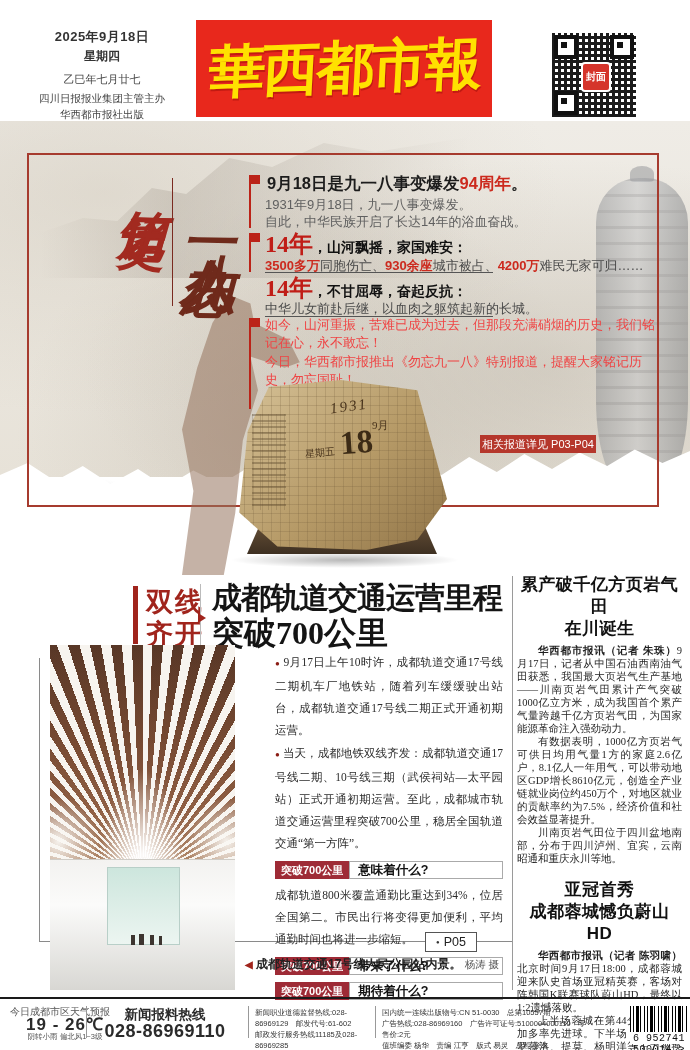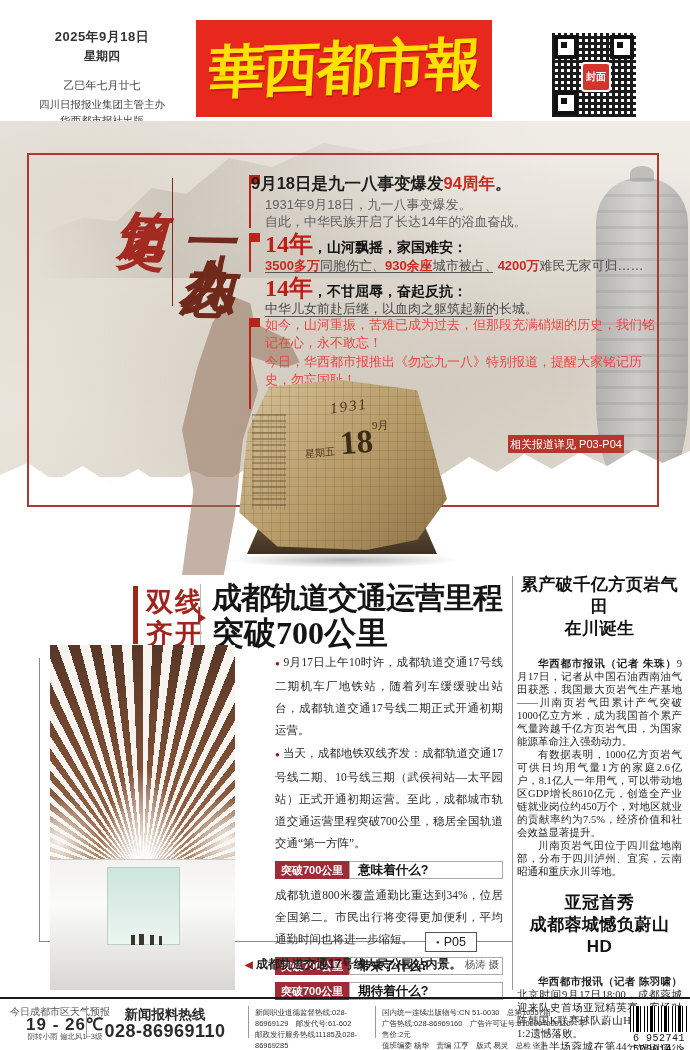--- a/index.html
+++ b/index.html
@@ -4,21 +4,21 @@
 <style>
   html,body{margin:0;padding:0;background:#fff}
   #stage{position:relative;width:690px;height:1050px;background:#fff;overflow:hidden;
          font-family:"Liberation Serif","DejaVu Serif",serif;color:#222}
   .abs{position:absolute}
 
   
   .hdr-left{left:18px;top:28px;width:168px;text-align:center;font-family:"Liberation Sans","DejaVu Sans",sans-serif;color:#333}
   .hdr-date{font-size:13px;font-weight:bold;letter-spacing:.5px}
   .hdr-week{font-size:12px;font-weight:bold;margin-top:2px}
-  .hdr-lunar{font-size:11px;margin-top:13px;color:#444}
+  .hdr-lunar{font-size:11px;margin-top:7px;color:#444}
   .hdr-org{font-size:10.5px;margin-top:5px;color:#444}
   .hdr-org2{font-size:10.5px;margin-top:2px;color:#444}
   .hdr-pages{font-size:12px;font-weight:bold;margin-top:5px}
   .masthead{left:196px;top:20px;width:296px;height:97px;background:#e8281c;display:flex;align-items:center;justify-content:center}
   .masthead span{font-size:57px;font-weight:bold;color:#ffe100;letter-spacing:-3px;
       transform:skew(-5deg) rotate(-2deg);font-family:"Liberation Serif",serif;text-shadow:1px 2px 0 rgba(120,0,0,.35);white-space:nowrap}
   .qr{left:552px;top:33px;width:84px;height:84px;background:#fff;
       background-image:repeating-linear-gradient(0deg,#1b1b1b 0 3px,transparent 3px 6px),
                        repeating-linear-gradient(90deg,#1b1b1b 0 3px,transparent 3px 6px)}
   .qr .fdr{position:absolute;width:16px;height:16px;border:4px solid #111;background:#fff}
@@ -50,21 +50,21 @@
   .frame{left:27px;top:153px;width:628px;height:350px;border:2px solid #a63b2e}
   .soldier{left:125px;top:295px;width:190px;height:280px;background:rgba(150,115,92,.55);
      clip-path:polygon(55% 0,66% 3%,68% 10%,86% 16%,92% 24%,84% 26%,66% 22%,70% 34%,62% 52%,58% 78%,52% 100%,30% 100%,36% 70%,30% 48%,38% 26%,46% 10%)}
   .cal-left{left:116px;top:172px;height:210px;writing-mode:vertical-rl;font-size:48px;line-height:1;
      color:#a22a20;font-weight:bold;letter-spacing:4px;transform:rotate(2deg);font-style:italic}
   .cal-div{left:172px;top:178px;width:1px;height:128px;background:#7a2a20}
   .cal-main{left:180px;top:220px;height:250px;writing-mode:vertical-rl;font-size:53px;line-height:1;
      color:#6f2a1b;font-weight:bold;letter-spacing:-2px;transform:rotate(1deg);font-style:italic}
   .flag{width:11px;height:9px;background:#bb2318}
   .flag::after{content:"";position:absolute;left:0;top:9px;width:2px;background:#bb2318;height:var(--pole)}
-  .bn-lead{left:251px;top:173px;font-size:16.5px;font-weight:bold;color:#1c1c1c;font-family:"Liberation Sans",sans-serif}
+  .bn-lead{left:267px;top:173px;font-size:16.5px;font-weight:bold;color:#1c1c1c;font-family:"Liberation Sans",sans-serif}
   .bn-lead .red{color:#cc2a1e}
   .bn-sub{left:265px;font-size:13px;color:#606060;font-family:"Liberation Sans",sans-serif}
   .bn-block{left:265px;width:228px;border-bottom:1px solid #555;padding-bottom:12px;white-space:nowrap}
   .bn-num{font-size:24px;font-weight:bold;color:#c01d17;font-family:"Liberation Serif",serif}
   .bn-btitle{font-size:14px;font-weight:bold;color:#111;font-family:"Liberation Sans",sans-serif}
   .bn-line{left:265px;font-size:13px;color:#4a4a4a;font-family:"Liberation Sans",sans-serif;white-space:nowrap}
   .bn-line .red{color:#cc2a1e;font-weight:bold}
   .bn-close{left:265px;width:394px;font-size:13px;color:#ef4444;line-height:17.5px;font-family:Liberation Serif, serif}
   .monument{left:235px;top:380px;width:212px;height:170px;
      background:repeating-linear-gradient(0deg,rgba(110,88,55,.22) 0 1px,rgba(0,0,0,0) 1px 9px),
@@ -75,21 +75,21 @@
      clip-path:polygon(6% 0,94% 0,100% 100%,0 100%)}
   .mon-shadow{left:230px;top:552px;width:230px;height:16px;
      background:radial-gradient(ellipse at 50% 50%,rgba(0,0,0,.28),rgba(0,0,0,0) 70%)}
   .mon-year{left:330px;top:398px;font-size:15px;font-style:italic;color:#4a351d;transform:rotate(-8deg);letter-spacing:2px}
   .mon-month{left:372px;top:418px;font-size:11px;color:#4a351d}
   .mon-day{left:340px;top:424px;font-size:33px;font-weight:bold;color:#3c2b16;transform:rotate(-4deg)}
   .mon-week{left:305px;top:446px;font-size:10px;color:#4a351d;transform:rotate(-6deg)}
   .mon-script{left:252px;top:414px;width:34px;height:96px;opacity:.6;
      background:repeating-linear-gradient(180deg,rgba(70,52,28,.55) 0 2px,rgba(0,0,0,0) 2px 6px),
                 repeating-linear-gradient(90deg,rgba(70,52,28,.3) 0 1px,rgba(0,0,0,0) 1px 8px)}
-  .related{left:508px;top:435px;width:116px;height:18px;background:#b5372c;color:#fff;font-size:11px;
+  .related{left:480px;top:435px;width:116px;height:18px;background:#b5372c;color:#fff;font-size:11px;
      display:flex;align-items:center;justify-content:center;font-family:"Liberation Sans",sans-serif}
 
   
   .kick-bar{left:133px;top:586px;width:5px;height:58px;background:#a0241c}
   .kick-t{left:146px;font-size:27px;font-weight:bold;color:#a0241c;letter-spacing:2px;font-family:"Liberation Serif",serif}
   .kick-div{left:200px;top:584px;width:1px;height:64px;background:#bbb}
   .pointer{left:198px;top:613px;width:0;height:0;border-left:8px solid #a0241c;border-top:5px solid transparent;border-bottom:5px solid transparent}
   .head1{left:212px;top:578px;font-size:30px;font-weight:bold;color:#141414;letter-spacing:-1px;white-space:nowrap}
   .head2{left:212px;top:612px;font-size:32px;font-weight:bold;color:#141414;letter-spacing:0}
   .rule-v-left{left:39px;top:658px;width:1px;height:284px;background:#8a8a8a}
@@ -117,21 +117,21 @@
   .qrow{display:flex;align-items:stretch;margin:7px 0 5px;height:18px}
   .qbadge{background:#9e2b36;color:#fff;font-size:11px;font-weight:bold;font-family:"Liberation Sans",sans-serif;
      display:flex;align-items:center;padding:0 6px;white-space:nowrap}
   .qbox{flex:1;border:1px solid #aaa;display:flex;align-items:center;padding:0 8px;font-size:12.5px;font-weight:bold;
      font-family:"Liberation Sans",sans-serif;color:#111;background:#fff}
   .col-div{left:512px;top:576px;width:1px;height:414px;background:#9a9a9a}
 
   
   .rcol{left:517px;top:574px;width:165px}
   .r-title{font-size:17px;font-weight:bold;color:#111;text-align:center;font-family:"Liberation Sans",sans-serif;line-height:22px;letter-spacing:.5px}
-  .r-body{font-size:10.5px;line-height:13px;color:#1f1f1f;text-align:justify;margin-top:17px}
+  .r-body{font-size:10.5px;line-height:13px;color:#1f1f1f;text-align:justify;margin-top:4px}
   .r-body p{margin:0;text-indent:2em}
   .r-body .lead{font-weight:bold;font-family:"Liberation Sans",sans-serif}
   .r-gap{height:14px}
 
   
   .ft-rule{left:0;top:997px;width:690px;height:2px;background:#1a1a1a}
   .ft{font-family:"Liberation Sans",sans-serif;color:#2b2b2b}
   .wt-title{left:10px;top:1005px;width:110px;font-size:10px;color:#555}
   .wt-temp{left:10px;top:1012px;width:110px;text-align:center;font-size:17px;font-weight:bold;letter-spacing:1px}
   .wt-detail{left:10px;top:1032px;width:110px;text-align:center;font-size:7.5px;color:#555}

